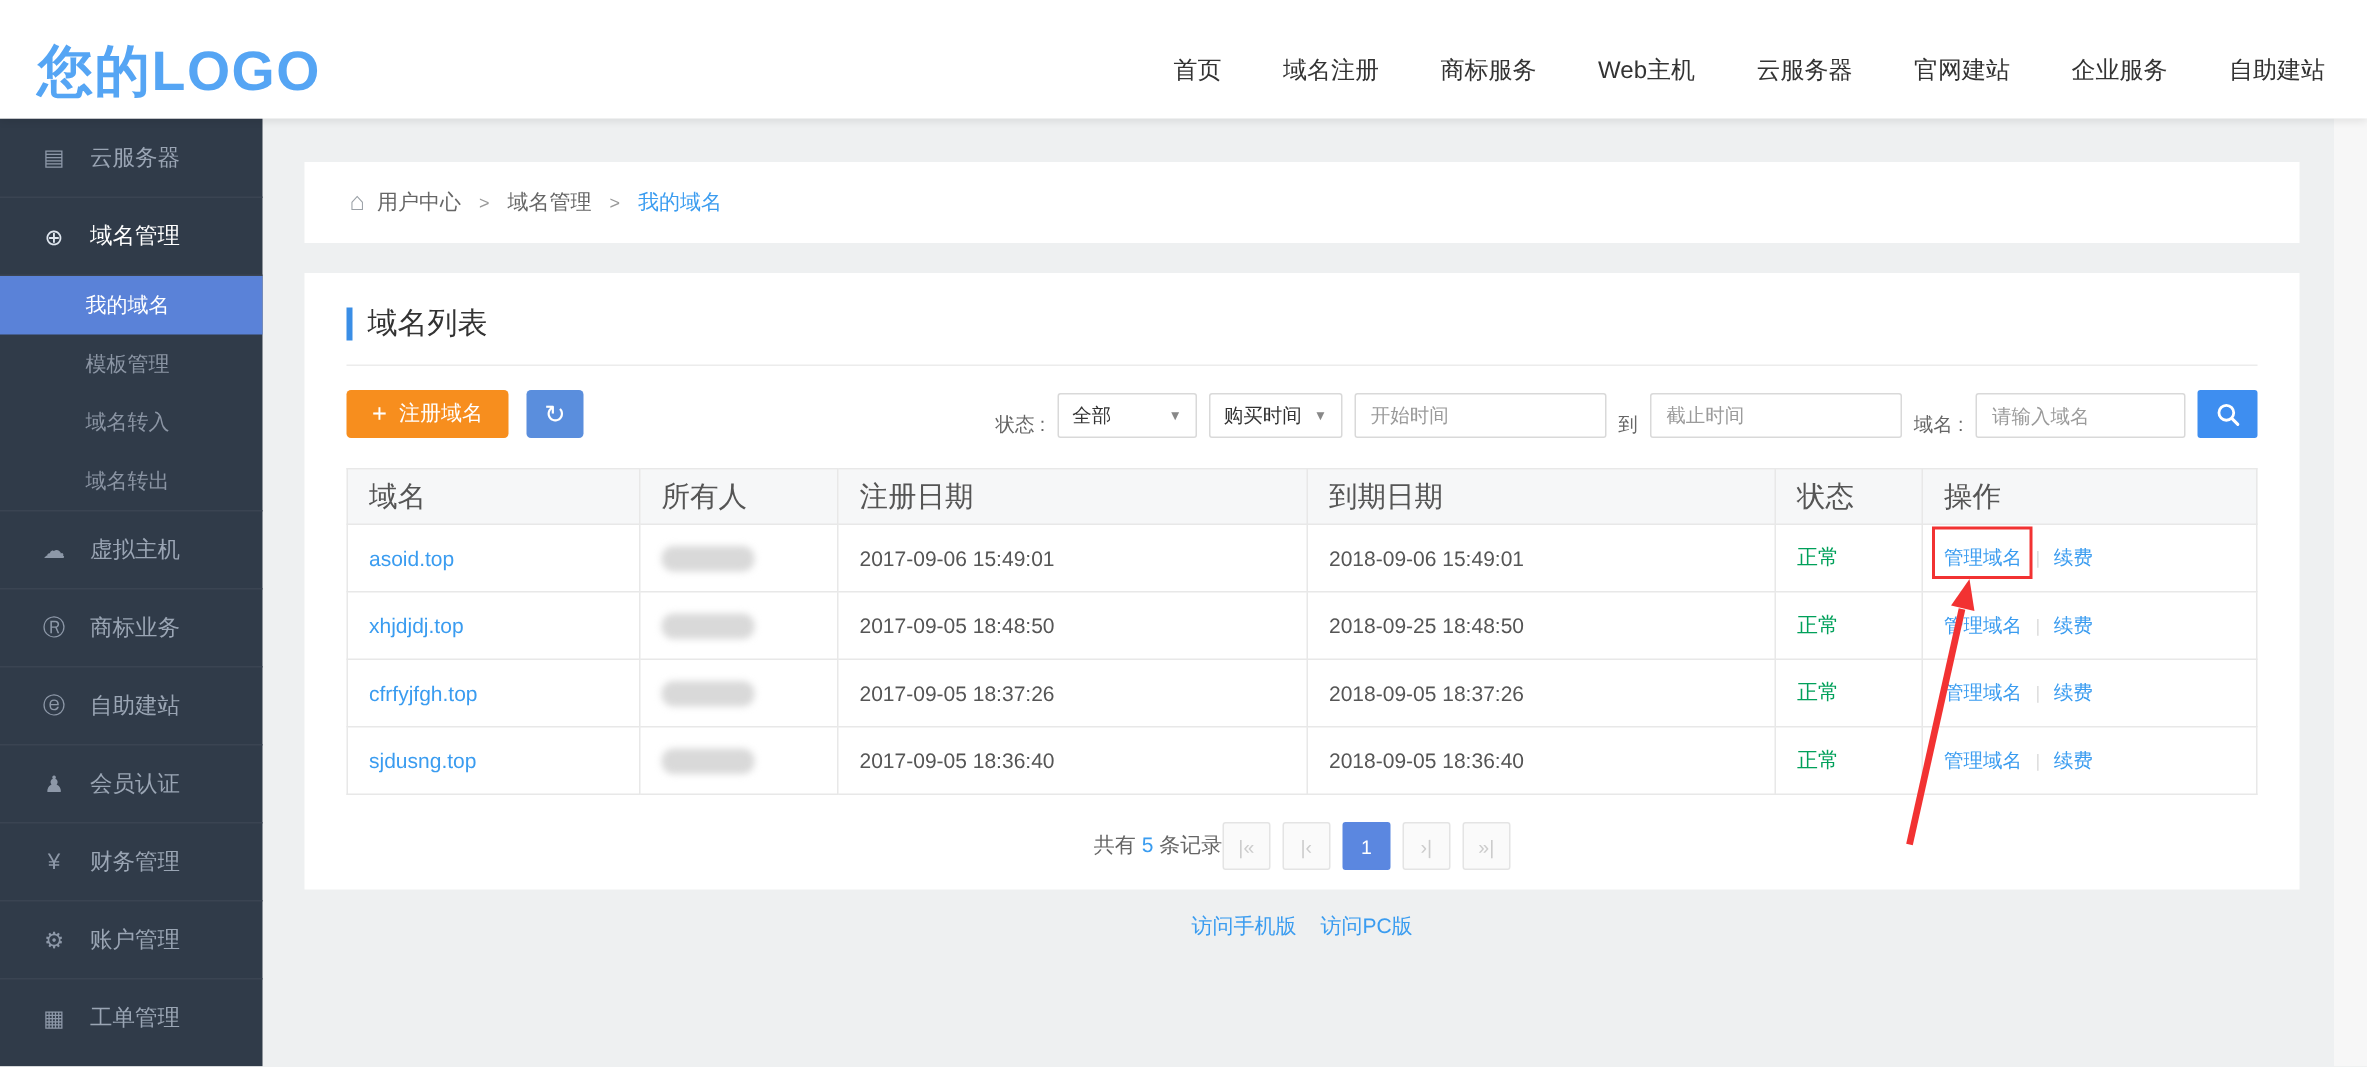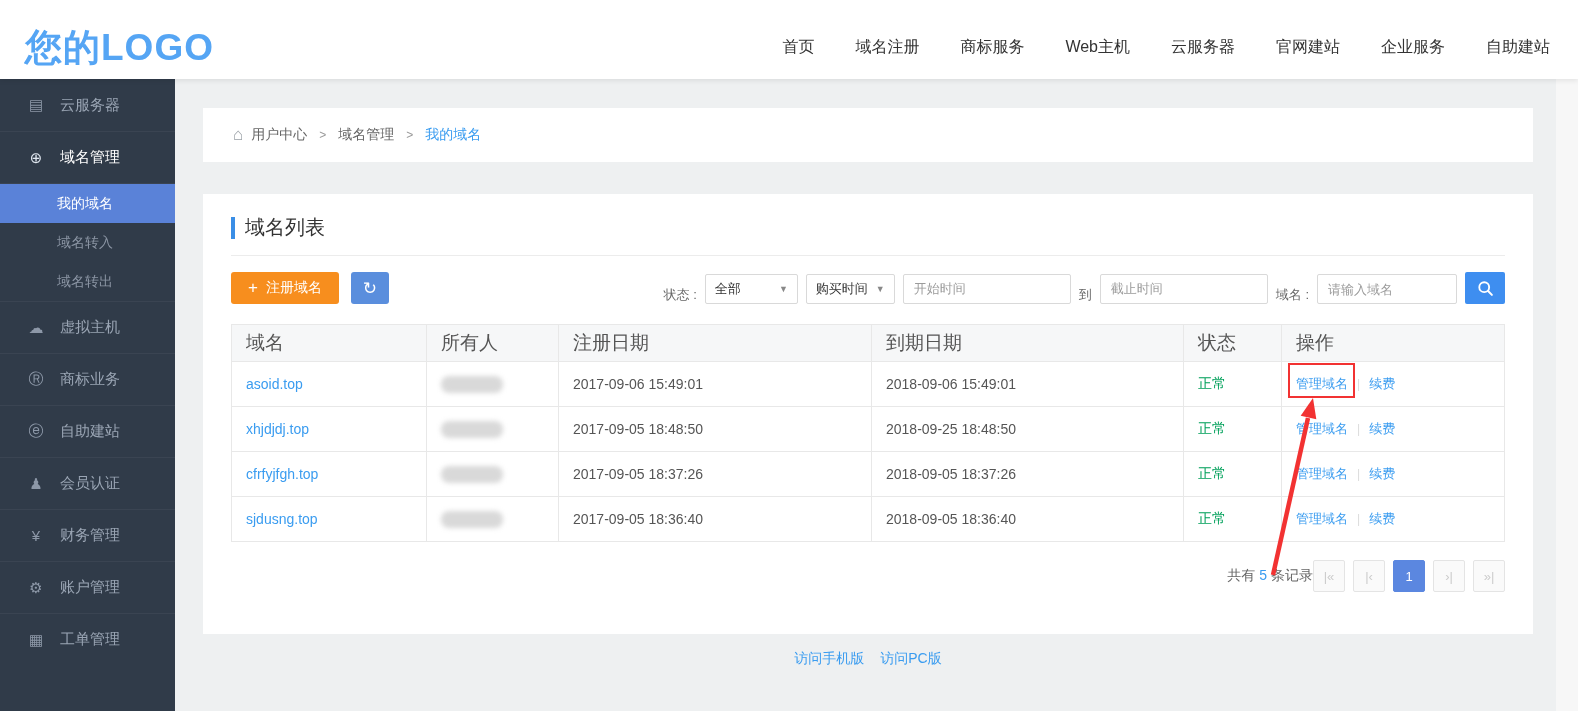--- a/index.html
+++ b/index.html
@@ -32,21 +32,21 @@
   .scroll-strip { position:absolute; right:0; top:79px; bottom:0; width:22px; background:#f7f7f7; }
 
   .breadcrumb-card { background:#fff; height:54px; display:flex; align-items:center; padding:0 30px;
                      font-size:14px; color:#666; }
   .breadcrumb-card .crumb-sep { margin:0 12px; color:#999; font-size:12px; }
   .breadcrumb-card .home-ic { color:#9aa0a6; font-size:17px; margin-right:8px; }
   .crumb { color:#666; cursor:pointer; }
   .crumb.last { color:#3a9cf0; }
 
   
-  .panel { position:relative; background:#fff; margin-top:32px; padding-bottom:42px; }
+  .panel { position:relative; background:#fff; margin-top:20px; padding-bottom:13px; }
   .panel-head { padding:20px 28px 0; }
   .panel-title { display:flex; align-items:center; gap:10px; font-size:20px; color:#333; font-weight:normal;
                  padding-bottom:14px; border-bottom:1px solid #ececec; }
   .title-bar { width:4px; height:22px; background:#3a8ee6; display:inline-block; }
 
   .toolbar { display:flex; align-items:center; justify-content:space-between; margin:16px 28px 20px; }
   .tb-left { display:flex; align-items:center; gap:12px; }
   .btn-register { display:flex; align-items:center; gap:8px; height:32px; padding:0 17px; background:#f78e1e;
                   color:#fff; font-size:14px; border:none; border-radius:3px; cursor:pointer; }
   .btn-refresh { width:38px; height:32px; background:#5a8edd; color:#fff; border:none; border-radius:3px;
@@ -72,21 +72,21 @@
                      height:37px; padding:0 14px; border:1px solid #e8e8e8; }
   table.domains td { height:45px; padding:0 14px; font-size:14px; color:#555; border:1px solid #e8e8e8;
                      background:#fff; }
   a.domain-link { color:#3a9cf0; text-decoration:none; cursor:pointer; }
   .owner-blur { width:62px; height:17px; background:#d9d9d9; border-radius:8px; filter:blur(2.5px); }
   .status-ok { color:#00a05a; }
   .op-link { color:#3a9cf0; text-decoration:none; font-size:13px; cursor:pointer; }
   .op-sep { color:#dcdcdc; margin:0 9px; font-size:12px; }
 
   
-  .panel-foot { display:flex; align-items:center; justify-content:flex-end; margin:18px 28px 0; }
+  .panel-foot { display:flex; align-items:center; justify-content:center; margin:18px 28px 0; }
   .records { font-size:14px; color:#666; }
   .records .cnt { color:#3a9cf0; margin:0 4px; }
   .pager { display:flex; gap:8px; }
   .page-btn { min-width:32px; height:32px; border:1px solid #e4e4e4; background:#fafafa; color:#ccc;
               font-size:13px; display:flex; align-items:center; justify-content:center; border-radius:2px;
               cursor:pointer; padding:0 6px; }
   .page-btn.active { background:#5b87e0; border-color:#5b87e0; color:#fff; }
 
   
   .site-footer { display:flex; justify-content:center; gap:16px; margin-top:16px; font-size:14px; }
@@ -121,20 +121,23 @@
       <span class="s-icon">▤</span>
       <span>云服务器</span>
     </div>
     <div class="side-item current">
       <span class="s-icon">⊕</span>
       <span>域名管理</span>
     </div>
     <div class="submenu">
       <div class="sub-item active">
         <span>我的域名</span>
+      </div>
+      <div class="sub-item">
+        <span>模板管理</span>
       </div>
       <div class="sub-item">
         <span>域名转入</span>
       </div>
       <div class="sub-item">
         <span>域名转出</span>
       </div>
     </div>
     <div class="side-item">
       <span class="s-icon">☁</span>

